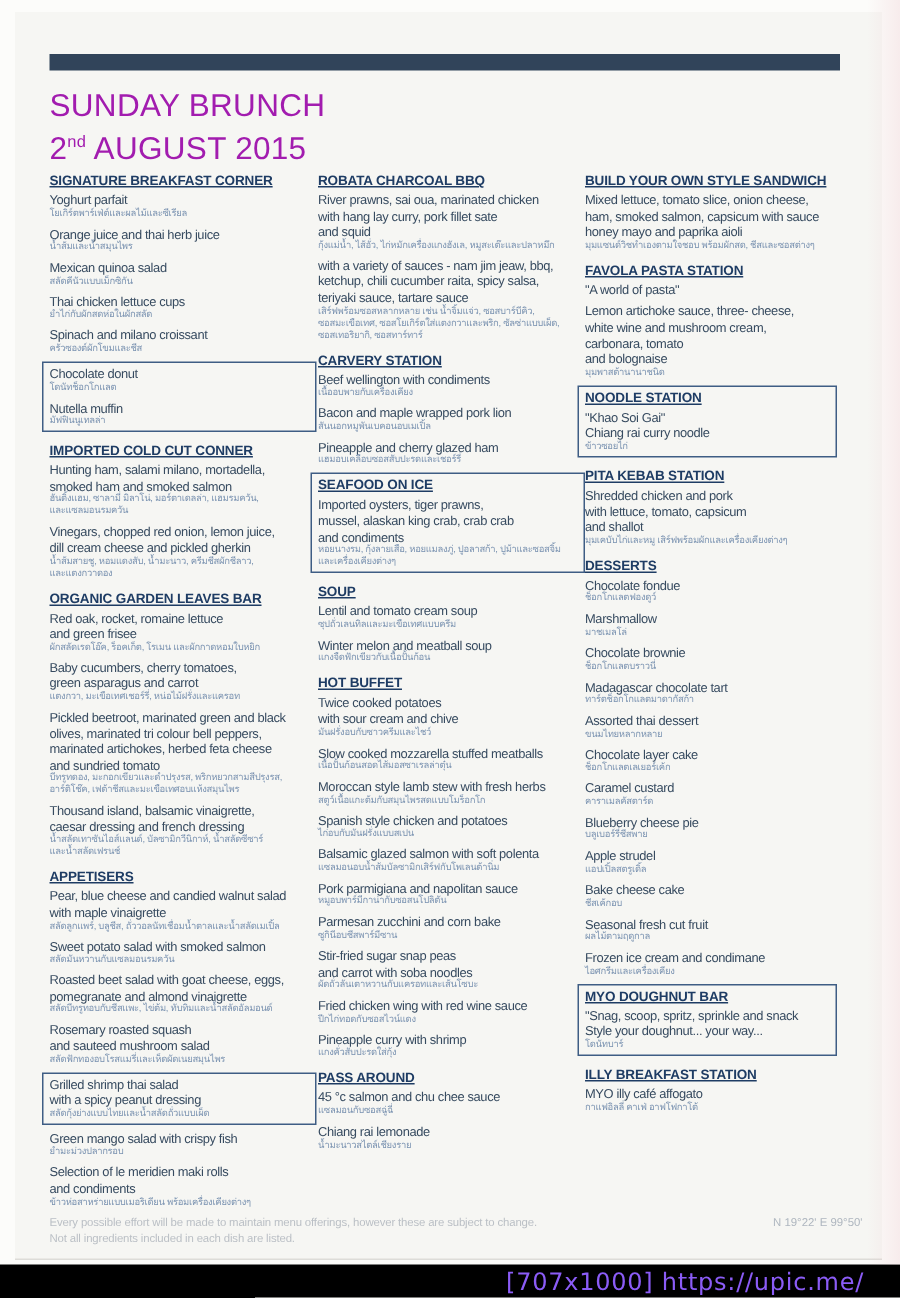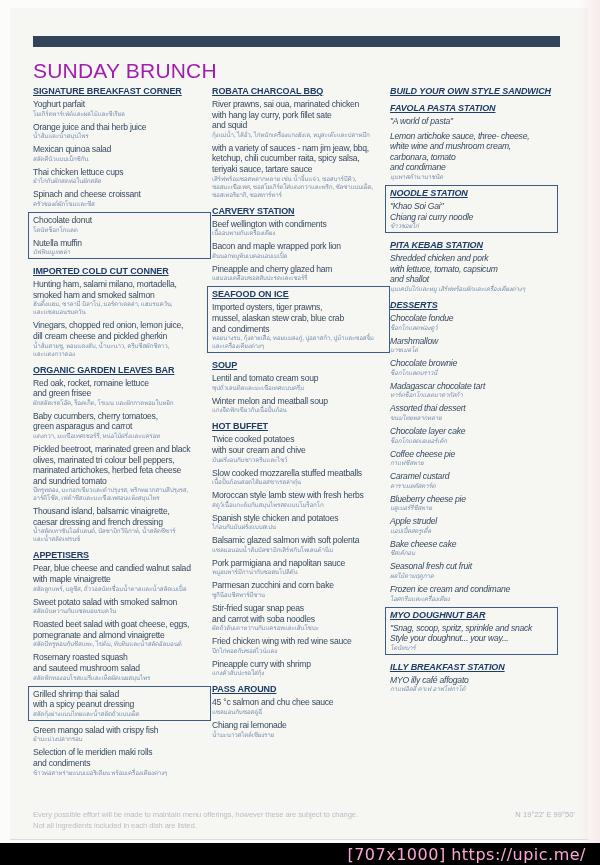--- a/index.html
+++ b/index.html
@@ -39,21 +39,21 @@
     font-weight:400;
   }
   .title sup { font-size:11px; }
   .cols {
     display:flex;
     margin-top:3px;
   }
   .col { flex:0 0 auto; }
   .col1 { width:178px; }
   .col2 { width:178px; margin-left:1px; }
-  .col3 { width:168px; margin-left:0;font-style:italic; }
+  .col3 { width:168px; margin-left:0; }
   .sec-h {
     color:#1e3c64;
     font-size:9px;
     font-weight:bold;
     letter-spacing:-0.1px;
     text-decoration:underline;
     text-underline-offset:1px;
     margin:7px 0 3px 0;
     white-space:nowrap;
   }
@@ -83,36 +83,37 @@
   .hbox .item:last-child { margin-bottom:1px; }
   .footer {
     position:absolute; left:23px; right:1px; bottom:8px;
     display:flex; justify-content:space-between; align-items:flex-start;
   }
   .disclaimer { color:#babfc5; font-size:7.6px; line-height:10.5px; letter-spacing:-0.1px; }
   .coords { color:#aeb6bf; font-size:7.6px; margin-right:12px; white-space:nowrap; }
   .watermark {
     position:absolute; left:0; right:0; bottom:0; height:22px;
     background:#000000;
-    color:#f9a8d4;
+    color:#8b5cf6;
     display:flex; align-items:center; justify-content:flex-end;
     font-size:16px;
     letter-spacing:0.5px;
-    padding-right:14px;
+    padding-right:24px;
     font-family:"DejaVu Sans",sans-serif;
   }
 </style>
 </head>
 <body>
 
 <div class="photo">
   <div class="page">
     <div class="topbar"></div>
     <div class="title">
       <div>SUNDAY BRUNCH</div>
+      <div><span>2</span><sup>nd</sup><span> AUGUST 2015</span></div>
     </div>
 
     <div class="cols" id="cols">
         <div class="col col1">
           <div class="section">
             <div class="sec-h">SIGNATURE BREAKFAST CORNER</div>
             <div class="item">
               <div class="en">Yoghurt parfait</div>
               <div class="thai">โยเกิร์ตพาร์เฟ่ต์และผลไม้และซีเรียล</div>
             </div>
@@ -122,21 +123,21 @@
             </div>
             <div class="item">
               <div class="en">Mexican quinoa salad</div>
               <div class="thai">สลัดคีนัวแบบเม็กซิกัน</div>
             </div>
             <div class="item">
               <div class="en">Thai chicken lettuce cups</div>
               <div class="thai">ยำไก่กับผักสดห่อในผักสลัด</div>
             </div>
             <div class="item">
-              <div class="en">Spinach and cheese croissant</div>
+              <div class="en">Spinach and milano croissant</div>
               <div class="thai">ครัวซองต์ผักโขมและชีส</div>
             </div>
             <div class="hbox">
               <div class="item">
                 <div class="en">Chocolate donut</div>
                 <div class="thai">โดนัทช็อกโกแลต</div>
               </div>
               <div class="item">
                 <div class="en">Nutella muffin</div>
                 <div class="thai">มัฟฟินนูเทลล่า</div>
@@ -255,21 +256,21 @@
             <div class="item">
               <div class="en">Pineapple and cherry glazed ham</div>
               <div class="thai">แฮมอบเคลือบซอสสับปะรดและเชอร์รี่</div>
             </div>
           </div>
           <div class="section">
             <div class="hbox">
               <div class="sec-h">SEAFOOD ON ICE</div>
               <div class="item">
                 <div class="en">Imported oysters, tiger prawns,</div>
-                <div class="en">mussel, alaskan stew crab, blue crab</div>
+                <div class="en">mussel, alaskan king crab, crab crab</div>
                 <div class="en">and condiments</div>
                 <div class="thai">หอยนางรม, กุ้งลายเสือ, หอยแมลงภู่, ปูอลาสก้า, ปูม้าและซอสจิ้ม</div>
                 <div class="thai">และเครื่องเคียงต่างๆ</div>
               </div>
             </div>
           </div>
           <div class="section">
             <div class="sec-h">SOUP</div>
             <div class="item">
               <div class="en">Lentil and tomato cream soup</div>
@@ -333,31 +334,37 @@
             </div>
             <div class="item">
               <div class="en">Chiang rai lemonade</div>
               <div class="thai">น้ำมะนาวสไตล์เชียงราย</div>
             </div>
           </div>
         </div>
         <div class="col col3">
           <div class="section">
             <div class="sec-h">BUILD YOUR OWN STYLE SANDWICH</div>
+            <div class="item">
+              <div class="en">Mixed lettuce, tomato slice, onion cheese,</div>
+              <div class="en">ham, smoked salmon, capsicum with sauce</div>
+              <div class="en">honey mayo and paprika aioli</div>
+              <div class="thai">มุมแซนด์วิชทำเองตามใจชอบ พร้อมผักสด, ชีสและซอสต่างๆ</div>
+            </div>
           </div>
           <div class="section">
             <div class="sec-h">FAVOLA PASTA STATION</div>
             <div class="item">
               <div class="en">"A world of pasta"</div>
             </div>
             <div class="item">
               <div class="en">Lemon artichoke sauce, three- cheese,</div>
               <div class="en">white wine and mushroom cream,</div>
               <div class="en">carbonara, tomato</div>
-              <div class="en">and condimane</div>
+              <div class="en">and bolognaise</div>
               <div class="thai">มุมพาสต้านานาชนิด</div>
             </div>
           </div>
           <div class="section">
             <div class="hbox">
               <div class="sec-h">NOODLE STATION</div>
               <div class="item">
                 <div class="en">"Khao Soi Gai"</div>
                 <div class="en">Chiang rai curry noodle</div>
                 <div class="thai">ข้าวซอยไก่</div>
@@ -391,24 +398,20 @@
               <div class="en">Madagascar chocolate tart</div>
               <div class="thai">ทาร์ตช็อกโกแลตมาดากัสก้า</div>
             </div>
             <div class="item">
               <div class="en">Assorted thai dessert</div>
               <div class="thai">ขนมไทยหลากหลาย</div>
             </div>
             <div class="item">
               <div class="en">Chocolate layer cake</div>
               <div class="thai">ช็อกโกแลตเลเยอร์เค้ก</div>
-            </div>
-            <div class="item">
-              <div class="en">Coffee cheese pie</div>
-              <div class="thai">กาแฟชีสพาย</div>
             </div>
             <div class="item">
               <div class="en">Caramel custard</div>
               <div class="thai">คาราเมลคัสตาร์ด</div>
             </div>
             <div class="item">
               <div class="en">Blueberry cheese pie</div>
               <div class="thai">บลูเบอร์รี่ชีสพาย</div>
             </div>
             <div class="item">

